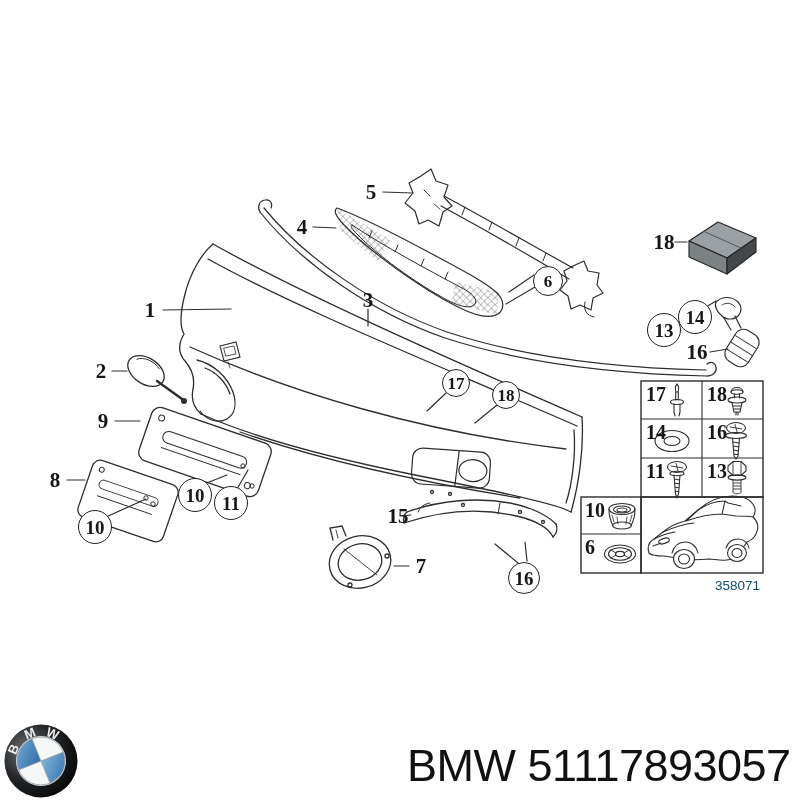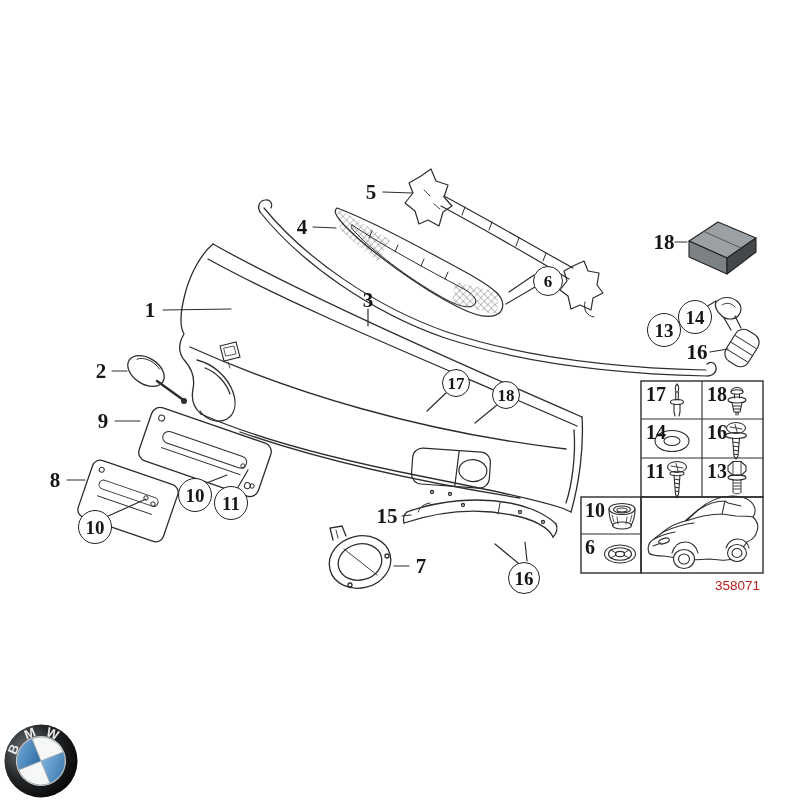--- a/index.html
+++ b/index.html
@@ -7,21 +7,21 @@
          font-family:"Liberation Serif",serif;}
   .stage svg.art{position:absolute;left:0;top:0;}
   #labels-layer div, #legend-numbers div{position:absolute;}
   .lbl-plain{transform:translate(-50%,-50%);font-weight:bold;font-size:21px;color:#161616;
              white-space:nowrap;line-height:1;}
   .lbl-circle{border:1.8px solid #222;border-radius:50%;background:#fff;
               display:flex;align-items:center;justify-content:center;
               font-weight:bold;color:#161616;line-height:1;box-sizing:border-box;}
   .legend-num{font-weight:bold;font-size:20px;color:#161616;line-height:1;}
   .diagram-code{position:absolute;left:688px;top:578px;width:72px;text-align:right;
-                font-family:"Liberation Sans",sans-serif;font-size:13.5px;color:#b91c1c;}
+                font-family:"Liberation Sans",sans-serif;font-size:13.5px;color:#0c4a6e;}
   .footer-text{position:absolute;left:407px;top:740px;
                font-family:"Liberation Sans",sans-serif;font-size:45px;color:#111;
                letter-spacing:-0.5px;white-space:nowrap;}
 </style>
 </head>
 <body>
 
 <div class="stage">
 
 <svg class="art" width="800" height="800" viewBox="0 0 800 800">
@@ -295,34 +295,35 @@
       <div class="lbl-circle" style="left: 533px; top: 266px; width: 30px; height: 30px; font-size: 17px;">6</div>
       <div class="lbl-plain" style="left: 421px; top: 566px;">7</div>
       <div class="lbl-plain" style="left: 55px; top: 480px;">8</div>
       <div class="lbl-plain" style="left: 103px; top: 421px;">9</div>
       <div class="lbl-circle" style="left: 78px; top: 510px; width: 34px; height: 34px; font-size: 19px;">10</div>
       <div class="lbl-circle" style="left: 178px; top: 478px; width: 34px; height: 34px; font-size: 19px;">10</div>
       <div class="lbl-circle" style="left: 214px; top: 486px; width: 34px; height: 34px; font-size: 19px;">11</div>
       <div class="lbl-plain" style="left: 697px; top: 352px;">16</div>
       <div class="lbl-circle" style="left: 647px; top: 313px; width: 34px; height: 34px; font-size: 19px;">13</div>
       <div class="lbl-circle" style="left: 678px; top: 300px; width: 34px; height: 34px; font-size: 19px;">14</div>
-      <div class="lbl-plain" style="left: 387px; top: 516px;">15</div>
+      <div class="lbl-plain" style="left: 398px; top: 516px;">15</div>
       <div class="lbl-circle" style="left: 508px; top: 562px; width: 32px; height: 32px; font-size: 19px;">16</div>
       <div class="lbl-circle" style="left: 442px; top: 369px; width: 28px; height: 28px; font-size: 17px;">17</div>
       <div class="lbl-circle" style="left: 492px; top: 381px; width: 28px; height: 28px; font-size: 17px;">18</div>
       <div class="lbl-plain" style="left: 664px; top: 242px;">18</div>
     </div>
 
 <div id="legend-numbers">
       <div class="legend-num" style="left: 646px; top: 384px;">17</div>
       <div class="legend-num" style="left: 707px; top: 384px;">18</div>
       <div class="legend-num" style="left: 646px; top: 422px;">14</div>
       <div class="legend-num" style="left: 707px; top: 422px;">16</div>
       <div class="legend-num" style="left: 646px; top: 461px;">11</div>
       <div class="legend-num" style="left: 707px; top: 461px;">13</div>
       <div class="legend-num" style="left: 585px; top: 500px;">10</div>
       <div class="legend-num" style="left: 585px; top: 537px;">6</div>
     </div>
 
 <div class="diagram-code">358071</div>
 
+<div class="footer-text">BMW 51117893057</div>
 
 </div>
 
 </body></html>

